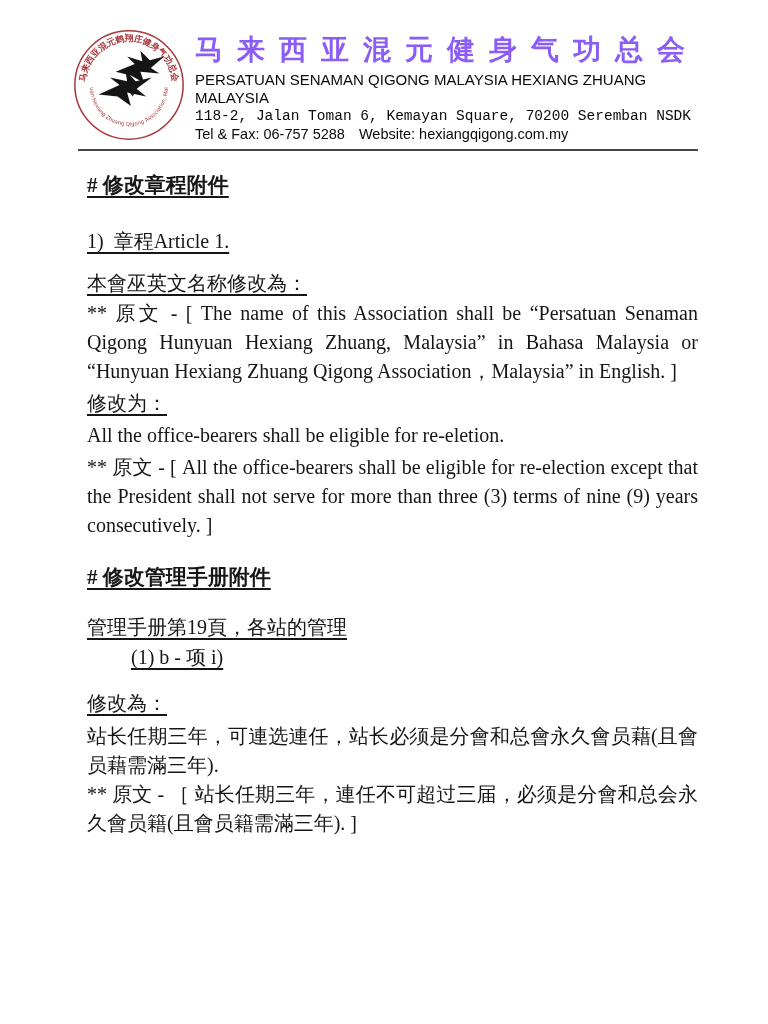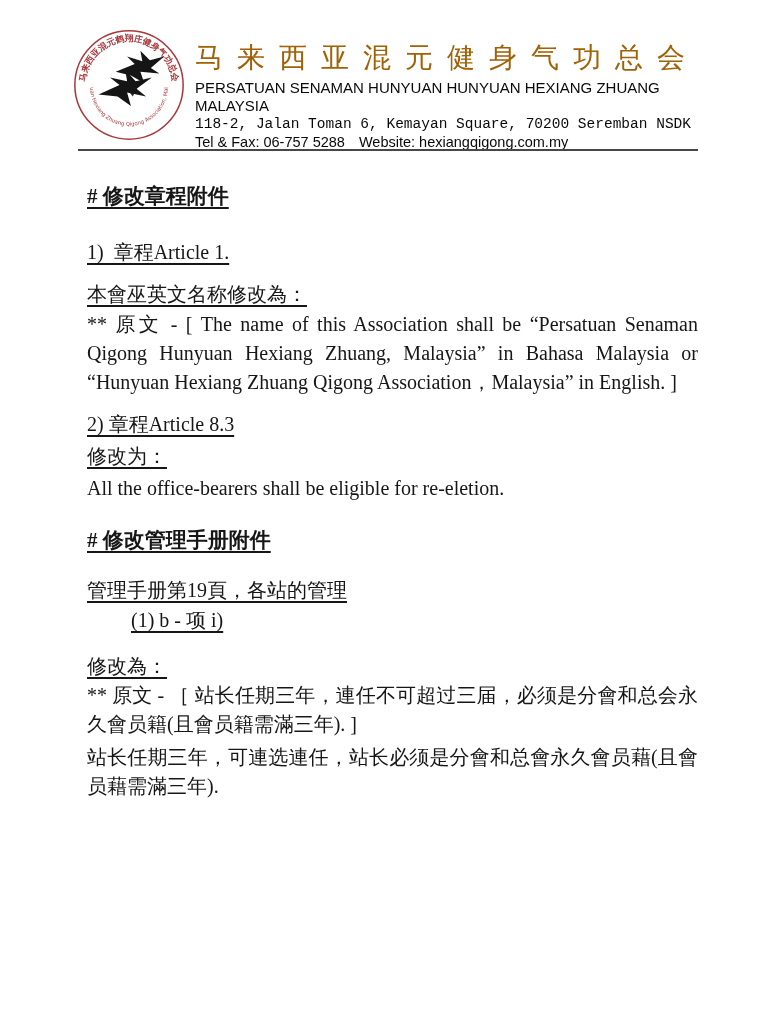--- a/index.html
+++ b/index.html
@@ -11,22 +11,22 @@
     overflow:hidden;
     font-family:"Liberation Serif","DejaVu Serif",serif;
     color:#161616;
   }
 
   
   .letterhead { position:absolute; top:26px; left:72px; right:60px; }
   .logo { position:absolute; left:0; top:2px; width:114px; height:114px; }
   .head-text { margin-left:123px; font-family:"Liberation Sans","DejaVu Sans",sans-serif; }
   .title-cn {
-    font-size:28px; font-weight:normal; letter-spacing:14px;
-    white-space:nowrap; line-height:1.3; margin-top:14px; color:#a16207;
+    font-size:28px; font-weight:bold; letter-spacing:14px;
+    white-space:nowrap; line-height:1.3; margin-top:6px; color:#8b5cf6;
   }
   .org-en  { font-size:15px;   line-height:18px; margin-top:3px; color:#0a0a0a; }
   .addr    { font-size:14.5px; line-height:18px; color:#0a0a0a;font-family:Liberation Mono, monospace; }
   .contact { font-size:14.5px; line-height:18px; color:#0a0a0a; }
   .contact .gap { display:inline-block; width:14px; }
 
   .rule {
     position:absolute; top:149px; left:78px; width:620px;
     border-top:2px solid #474747;
   }
@@ -35,21 +35,21 @@
   .doc { position:absolute; top:170px; left:87px; width:611px; }
   .line {
     font-size:20px; line-height:30px; white-space:pre-wrap;
   }
   .heading { font-size:21px; font-weight:bold; }
   .u { text-decoration:underline; text-underline-offset:4px; text-decoration-thickness:1.5px; }
   .para {
     font-size:20px; line-height:29px; text-align:justify;
   }
 
-  .mt-h1  { margin-top:11px; }
+  .mt-h1  { margin-top:0; }
   .mt-t1  { margin-top:26px; }
   .mt-s1  { margin-top:12px; }
   .mt-p1  { margin-top:0; }
   .mt-o1  { margin-top:1px; }
   .mt-t2  { margin-top:12px; }
   .mt-s2  { margin-top:2px; }
   .mt-p2  { margin-top:3px; }
   .mt-o2  { margin-top:3px; }
   .mt-h2  { margin-top:22px; }
   .mt-t3  { margin-top:20px; }
@@ -79,42 +79,42 @@
       </text>
       <g fill="#151515">
         <path d="M46 46 L66 38 L58 30 L74 35 L72 24 L82 34 L97 30 L83 42 L92 48 L72 46 L76 58 L62 50 Z"></path>
         <path d="M28 70 L50 60 L40 52 L58 56 L56 44 L67 56 L84 52 L68 64 L78 72 L58 68 L62 82 L48 72 Z"></path>
         <path d="M60 52 L70 60 L64 72 L56 62 Z" opacity="0.9"></path>
       </g>
     </svg>
 
     <div class="head-text">
       <div class="title-cn">马来西亚混元健身气功总会</div>
-      <div class="org-en">PERSATUAN SENAMAN HUNYUAN HUNYUAN HEXIANG ZHUANG MALAYSIA</div>
+      <div class="org-en">PERSATUAN SENAMAN QIGONG MALAYSIA HEXIANG ZHUANG MALAYSIA</div>
       <div class="addr">118-2, Jalan Toman 6, Kemayan Square, 70200 Seremban NSDK</div>
       <div class="contact"><span>Tel &amp; Fax: 06-757 5288</span><span class="gap"></span><span>Website: hexiangqigong.com.my</span></div>
     </div>
   </div>
 
   <div class="rule"></div>
 
   <main class="doc">
 
     <div class="line heading u mt-h1"># 修改章程附件</div>
 
     <div class="line u mt-t1">1)  章程Article 1.</div>
     <div class="line u mt-s1">本會巫英文名称修改為：</div>
     <div class="para mt-o1">** 原文 - [ The name of this Association shall be  “Persatuan Senaman Qigong Hunyuan Hexiang Zhuang, Malaysia”  in Bahasa Malaysia or  “Hunyuan Hexiang  Zhuang Qigong Association，Malaysia”  in English. ]</div>
 
-    <div class="line u mt-t2">2) 章程Article 8.3</div>
     <div class="line u mt-s2">修改为：</div>
     <div class="para mt-p2">All the office-bearers shall be eligible for re-eletion.</div>
+    <div class="para mt-o2">** 原文 - [ All the office-bearers shall be eligible for re-election except that the President shall not serve for more than three (3) terms of nine (9) years consecutively. ]</div>
 
     <div class="line heading u mt-h2"># 修改管理手册附件</div>
 
     <div class="line u mt-t3">管理手册第19頁，各站的管理</div>
     <div class="line u mt-t3b">(1) b - 项 i)</div>
     <div class="line u mt-s3">修改為：</div>
+    <div class="para mt-p3">站长任期三年，可連选連任，站长必须是分會和总會永久會员藉(且會员藉需滿三年).</div>
     <div class="para mt-o3">** 原文 - ［ 站长任期三年，連任不可超过三届，必须是分會和总会永久會员籍(且會员籍需滿三年). ]</div>
-    <div class="para mt-p3">站长任期三年，可連选連任，站长必须是分會和总會永久會员藉(且會员藉需滿三年).</div>
 
   </main>
 </div>
 
 </body></html>

